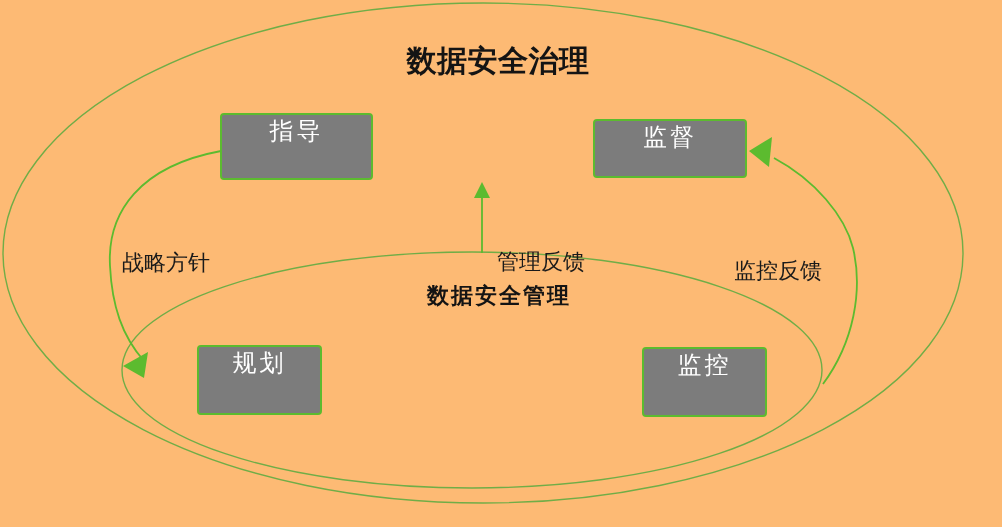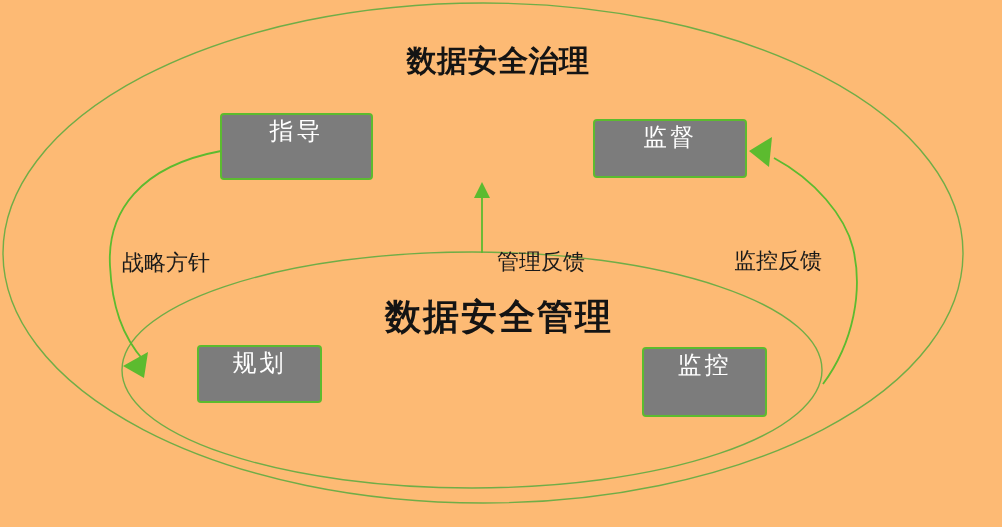--- a/index.html
+++ b/index.html
@@ -30,21 +30,21 @@
     box-sizing: border-box;
   }
   .diagram-title {
     position: absolute;
     color: #141414;
     font-weight: bold;
     text-align: center;
     white-space: nowrap;
   }
   .outer-title { font-size: 30px; letter-spacing: 0.5px; }
-  .inner-title { font-size: 36px; letter-spacing: 2px; margin-top: 12px; }
+  .inner-title { font-size: 22px; letter-spacing: 2px; }
   .connector-label {
     position: absolute;
     color: #1a1a1a;
     font-size: 22px;
     white-space: nowrap;
   }
 </style>
 </head>
 <body>
 
@@ -70,24 +70,24 @@
 
   <div class="diagram-title inner-title" style="left: 374px; top: 281px; width: 250px;">数据安全管理</div>
 
   <div class="node-box" style="left: 220px; top: 113px; width: 153px; height: 67px;">
     <span>指导</span>
   </div>
   <div class="node-box" style="left: 593px; top: 119px; width: 154px; height: 59px;">
     <span>监督</span>
   </div>
 
-  <div class="node-box" style="left: 197px; top: 345px; width: 125px; height: 58px;">
+  <div class="node-box" style="left: 197px; top: 345px; width: 125px; height: 70px;">
     <span>规划</span>
   </div>
   <div class="node-box" style="left: 642px; top: 347px; width: 125px; height: 70px;">
     <span>监控</span>
   </div>
 
   <div class="connector-label" style="left: 122px; top: 248px;">战略方针</div>
   <div class="connector-label" style="left: 497px; top: 203px; margin-top: 44px;">管理反馈</div>
-  <div class="connector-label" style="left: 734px; top: 246px;">监控反馈</div>
+  <div class="connector-label" style="left: 734px; top: 256px;">监控反馈</div>
 
 </div>
 
 </body></html>

